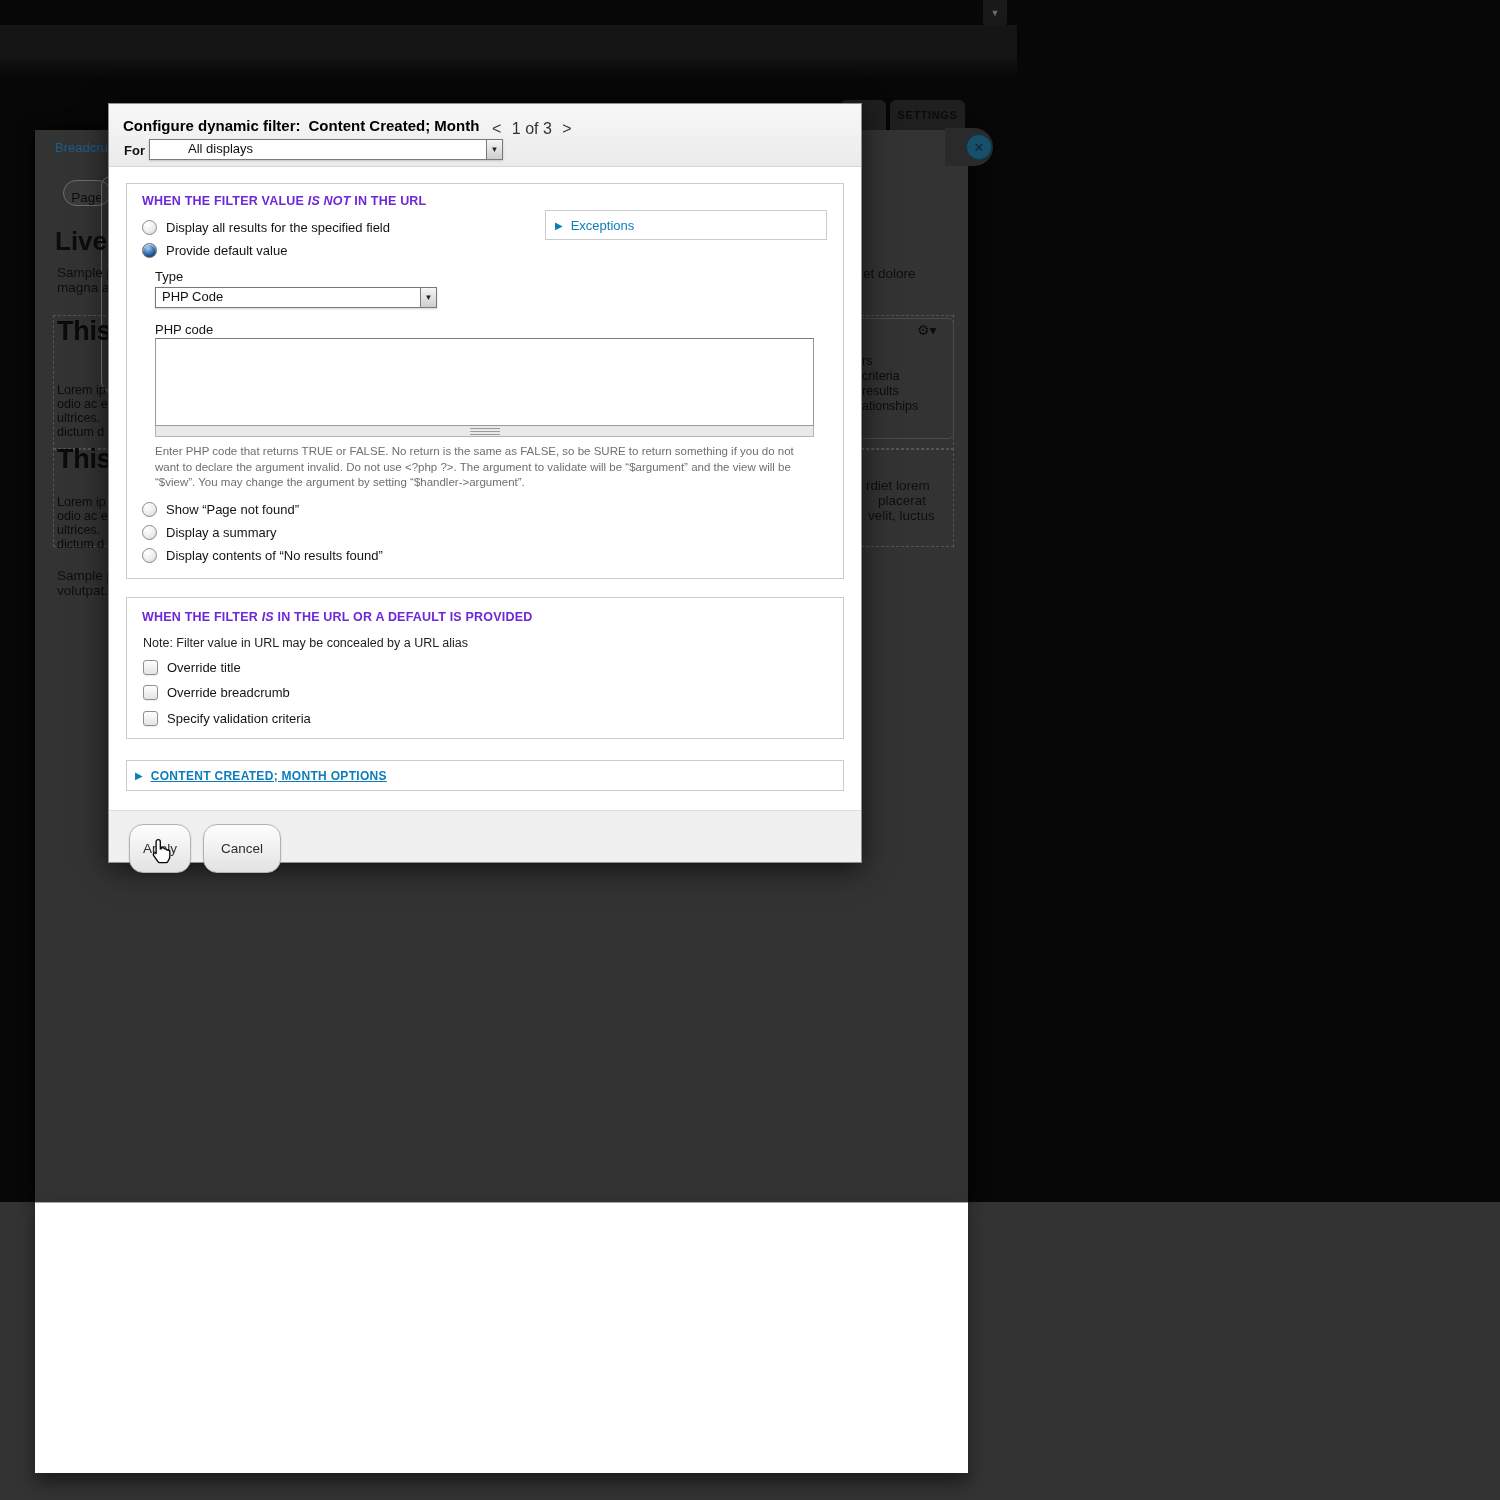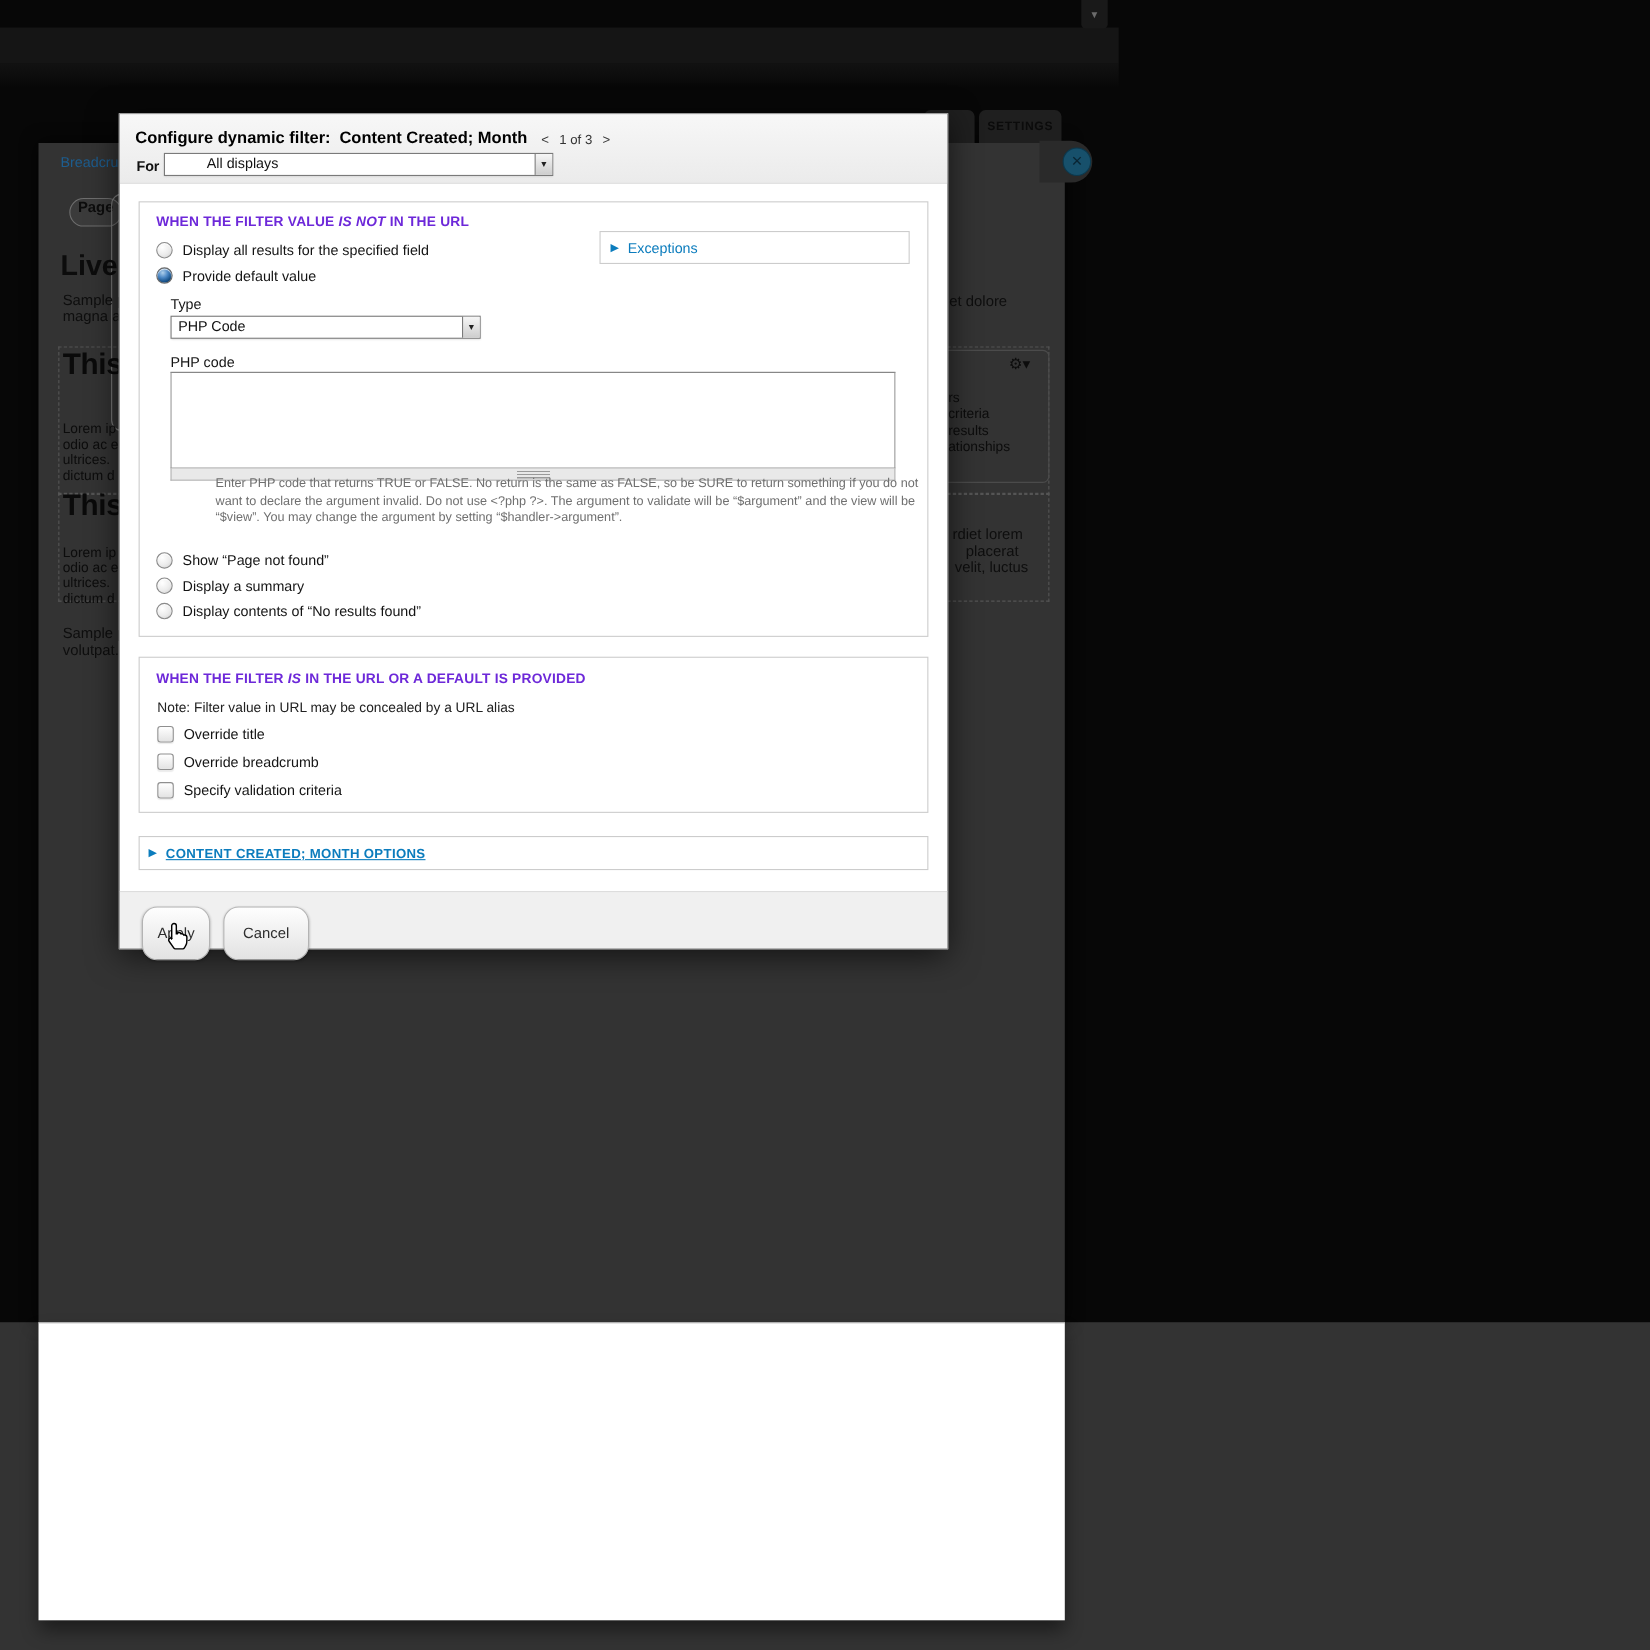--- a/index.html
+++ b/index.html
@@ -20,21 +20,21 @@
 
   
   .dim-page{left:35px;top:130px;width:933px;height:1072px;background:#333333;
     box-shadow:0 0 16px rgba(0,0,0,.85);}
   .white-page{left:35px;top:1202px;width:933px;height:270px;background:#ffffff;
     border-top:1px solid #a8a8a8;box-shadow:0 10px 16px rgba(0,0,0,.45);}
 
   .dim-link{color:#1d5d8f;font-size:13px;}
   .dim-text{color:#0c0c0c;}
   .pill{border:1px solid #6e6e6e;border-radius:13px;background:#3b3b3b;color:#0d0d0d;
-    font-size:13.5px;display:flex;align-items:flex-start;justify-content:center;font-weight:bold;}
+    font-size:13.5px;display:flex;align-items:flex-end;justify-content:center;}
   .sliver{border:1px solid #7d7d7d;border-radius:10px;background:transparent;}
   .dashed-box{border:1px dashed #555555;}
   .gear-box{border:1px solid #4b4b4b;border-radius:6px;}
   .big-this{font-size:27px;font-weight:600;color:#0a0a0a;letter-spacing:-.3px;}
   .lorem{font-size:12.5px;line-height:14px;color:#0c0c0c;margin-top:12px;}
   .sample{font-size:13.5px;line-height:15px;color:#0e0e0e;}
 
   .bg-tab{background:#1f1f1f;border-radius:6px 6px 0 0;color:#0b0b0b;
     display:flex;align-items:center;justify-content:center;
     font-size:11px;font-weight:bold;letter-spacing:.6px;}
@@ -43,21 +43,21 @@
     border:1px solid #0c394e;color:#0a2533;font-size:13px;font-weight:bold;
     display:flex;align-items:center;justify-content:center;}
 
   
   .modal{left:108px;top:103px;width:754px;height:760px;background:#ffffff;
     border:1px solid #8f8f8f;box-shadow:0 6px 28px rgba(0,0,0,.65);box-sizing:border-box;}
   .modal-header{position:absolute;left:0;top:0;right:0;height:62px;
     background:linear-gradient(#f7f7f7,#ebebeb);border-bottom:1px solid #d6d6d6;}
   .m-title{position:absolute;left:14px;top:13px;font-size:15px;font-weight:bold;color:#000;}
   .m-title .item{margin-left:8px;}
-  .m-nav{position:absolute;left:380px;top:16px;font-size:12px;color:#333;}
+  .m-nav{position:absolute;left:380px;top:16px;font-size:16px;color:#333;}
   .m-nav span{margin:0 3px;}
   .for-label{position:absolute;left:15px;top:39px;font-size:13px;font-weight:bold;color:#111;}
   .sel{display:flex;align-items:stretch;border:1px solid #7a7a7a;background:#fff;height:19px;
     box-shadow:0 1px 2px rgba(0,0,0,.18);}
   .sel-text{flex:1;font-size:13px;color:#111;padding:1px 6px;white-space:nowrap;overflow:hidden;}
   .sel-btn{width:15px;border-left:1px solid #7a7a7a;background:linear-gradient(#f6f6f6,#cdcdcd);
     display:flex;align-items:center;justify-content:center;font-size:8px;color:#222;}
 
   .fieldset{position:absolute;border:1px solid #cccccc;background:#fff;box-sizing:border-box;}
   .sec-header{font-size:12.5px;font-weight:bold;color:#6d28d9;letter-spacing:.2px;}
@@ -210,21 +210,21 @@
     <div class="sel abs" style="left:28px;top:103px;width:280px;">
       <div class="sel-text">PHP Code</div>
       <div class="sel-btn">▼</div>
     </div>
 
     <div class="field-label" style="left:28px;top:138px;">PHP code</div>
     <textarea class="php" style="left: 28px; top: 154px; width: 659px; height: 88px;"></textarea>
     <div class="grippie" style="left:28px;top:242px;width:659px;height:11px;">
       <div class="grip-lines"></div>
     </div>
-    <div class="help" style="left:28px;top:249px;width:652px;margin-left:41px;">Enter PHP code that returns TRUE or FALSE. No return is the same as FALSE, so be SURE to return something if you do not want to declare the argument invalid. Do not use &lt;?php ?&gt;. The argument to validate will be “$argument” and the view will be “$view”. You may change the argument by setting “$handler-&gt;argument”.</div>
+    <div class="help" style="left:28px;top:260px;width:652px;">Enter PHP code that returns TRUE or FALSE. No return is the same as FALSE, so be SURE to return something if you do not want to declare the argument invalid. Do not use &lt;?php ?&gt;. The argument to validate will be “$argument” and the view will be “$view”. You may change the argument by setting “$handler-&gt;argument”.</div>
 
     <div class="radio-row" style="left:15px;top:318px;">
       <div class="radio"></div>
       <div class="ctl-label">Show “Page not found”</div>
     </div>
     <div class="radio-row" style="left:15px;top:341px;text-align:right;">
       <div class="radio"></div>
       <div class="ctl-label">Display a summary</div>
     </div>
     <div class="radio-row" style="left:15px;top:364px;">

